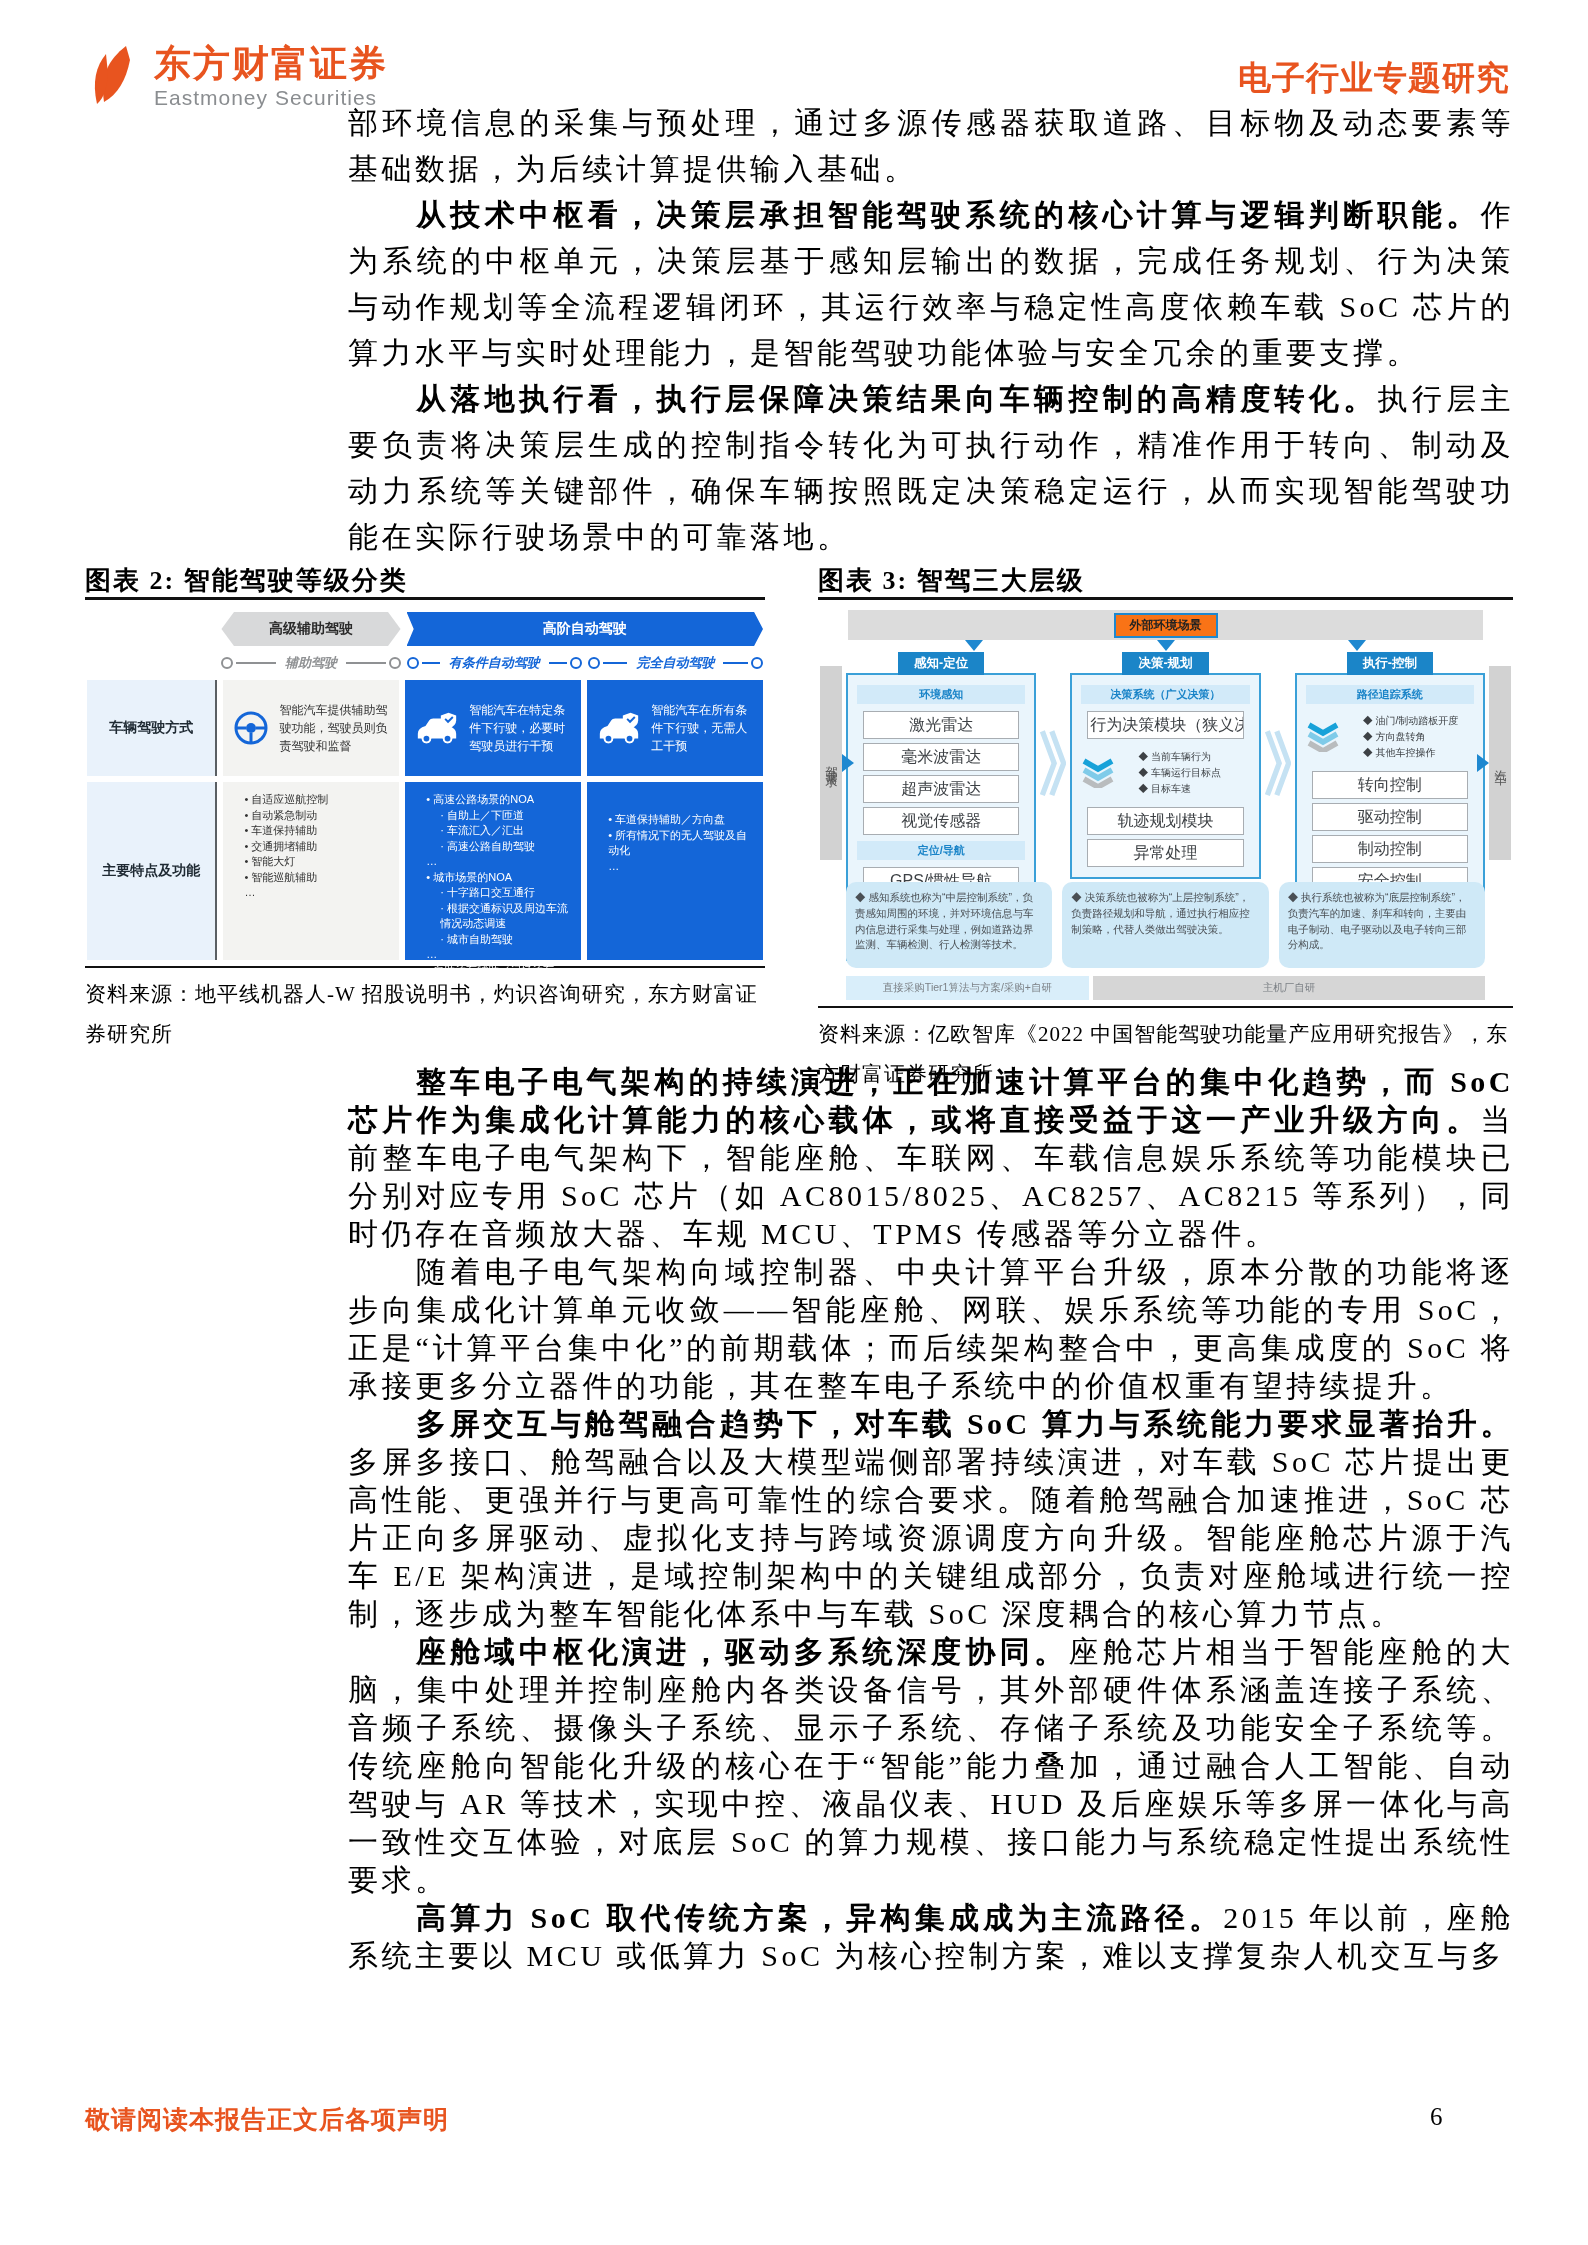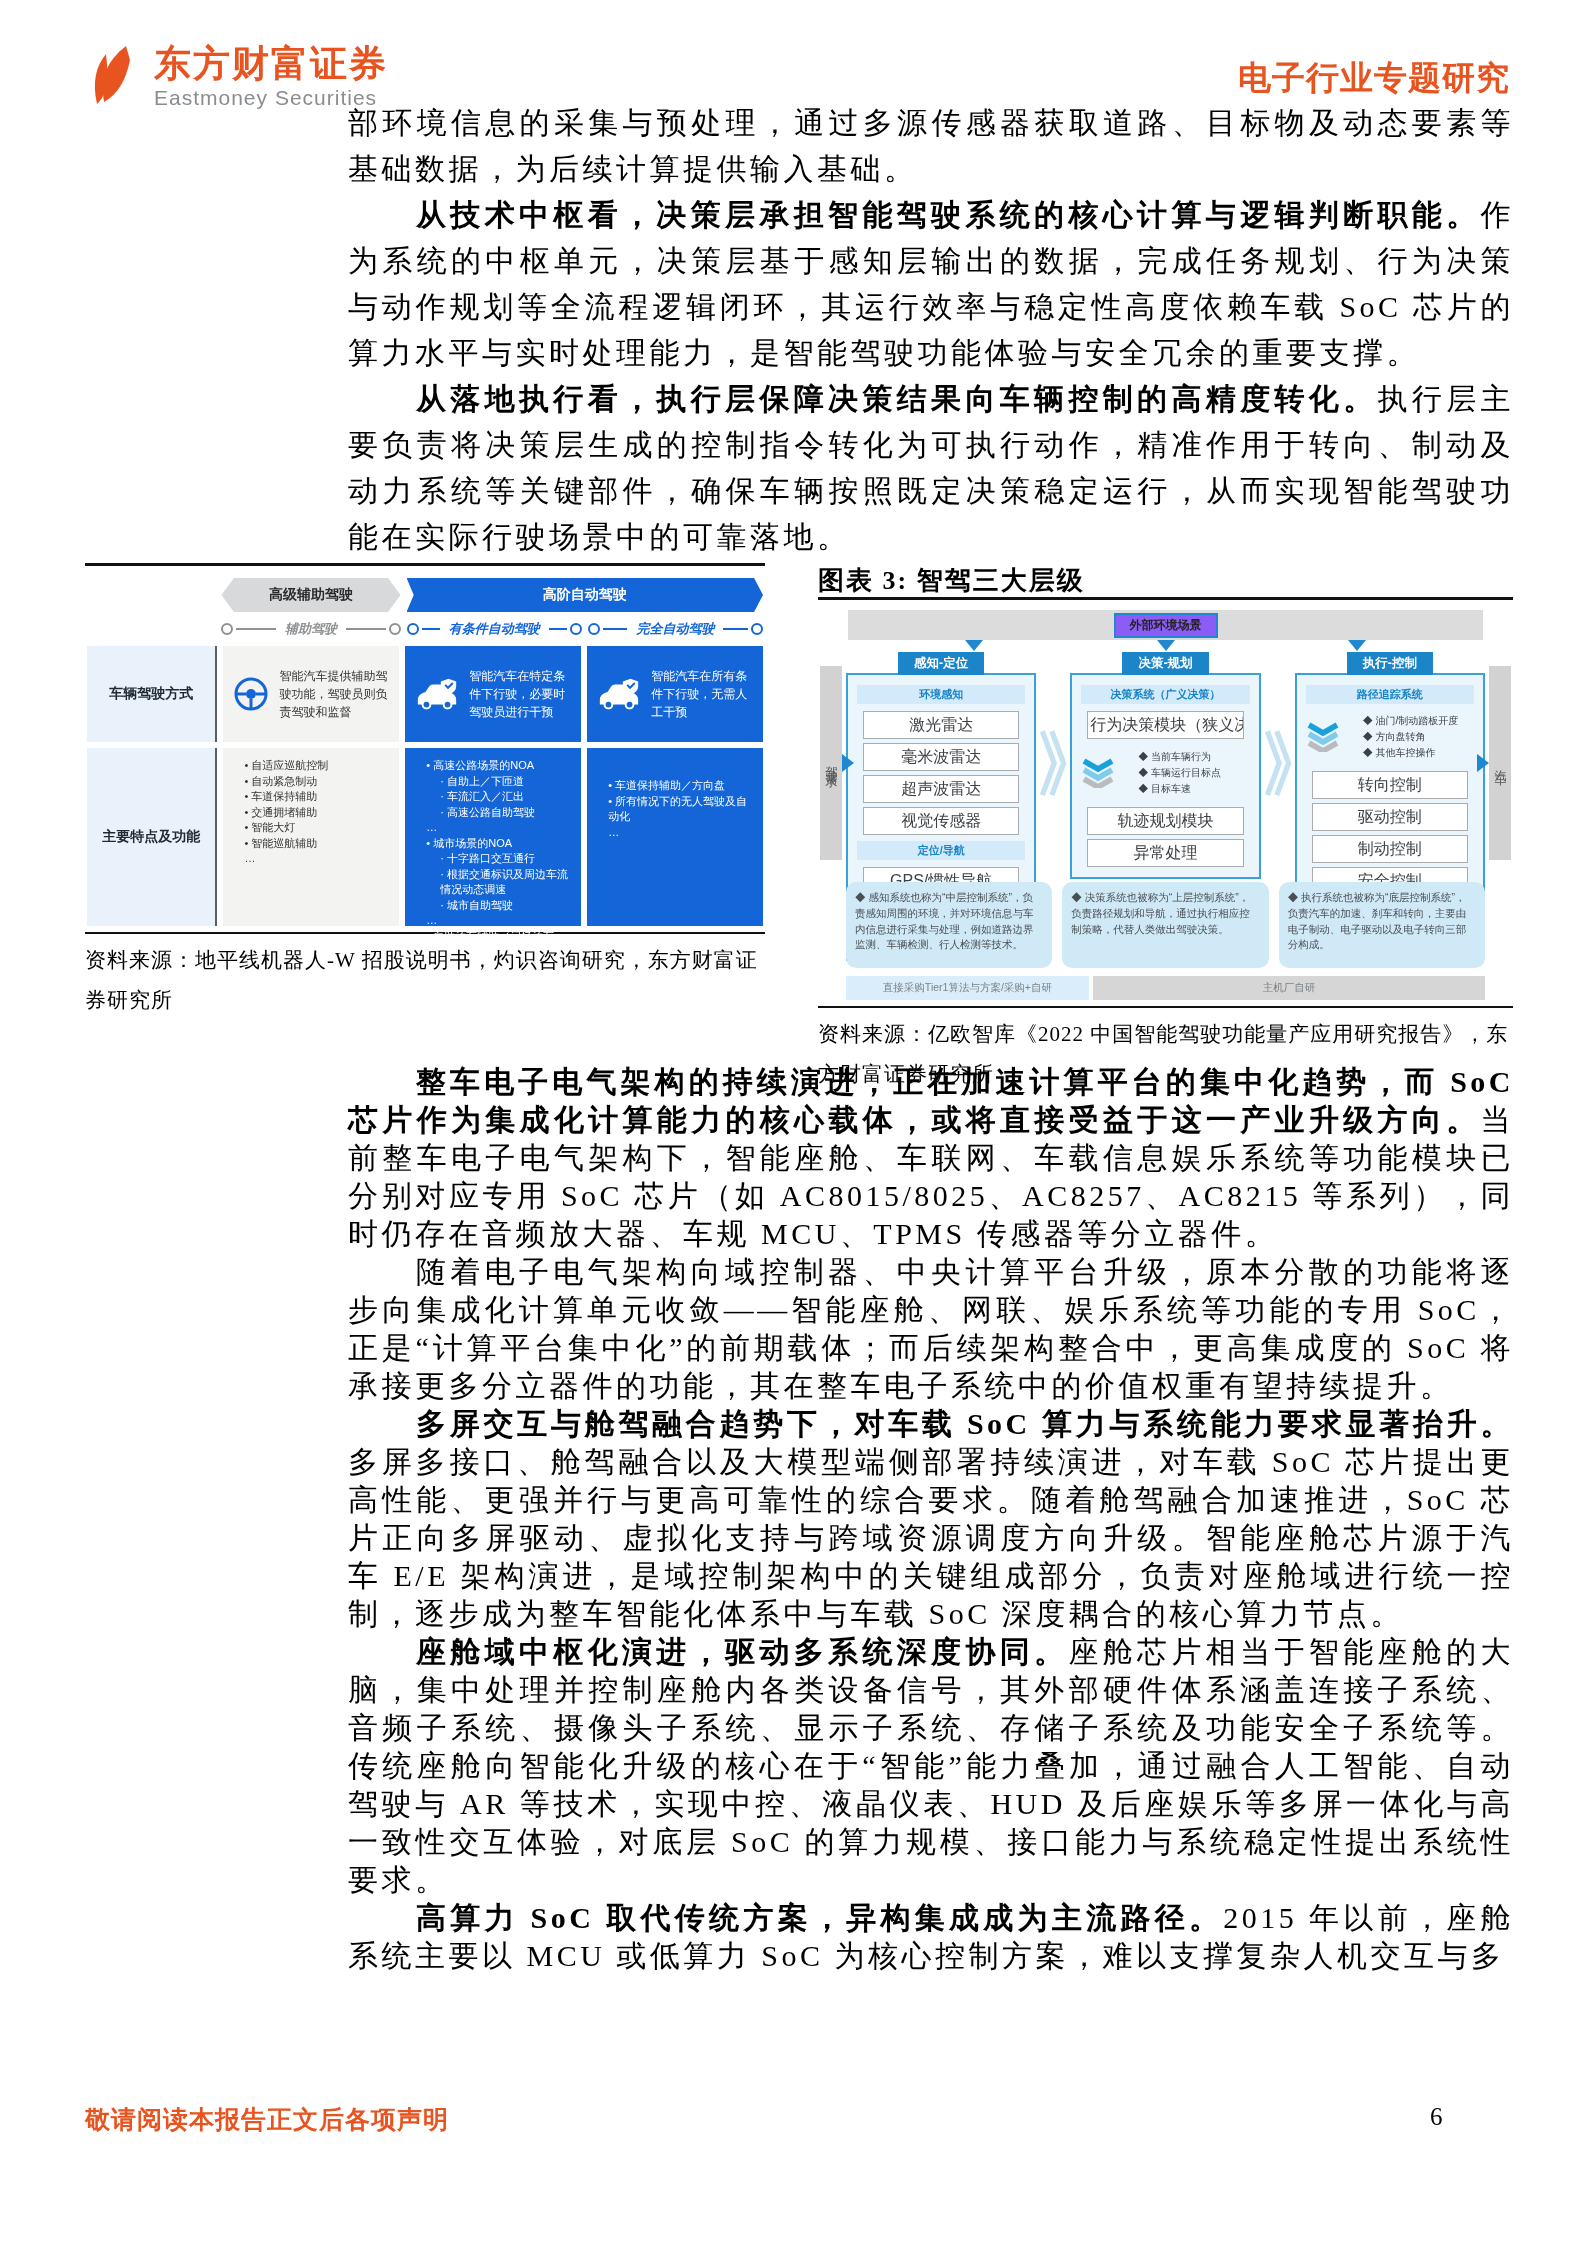--- a/index.html
+++ b/index.html
@@ -60,21 +60,21 @@
   .cicon{flex:none;}
   .f2-list{font-size:11px;line-height:15.5px;}
   .f2-list .li{padding-left:12px;position:relative;}
   .f2-list .li::before{content:"";position:absolute;left:2px;}
   .f2-list .li.sub{padding-left:26px;}
   .pad-top{padding-top:30px;}
 
   
   .f3{font-family:"Liberation Sans",sans-serif;padding:6px 2px 2px 2px;}
   .f3-band{height:30px;background:#dcdcdc;margin:0 28px;display:flex;align-items:center;justify-content:center;}
-  .f3-band-label{background:#8b5cf6;border:2px solid #1e88d0;font-size:12px;font-weight:bold;color:#222;
+  .f3-band-label{background:#f97316;border:2px solid #1e88d0;font-size:12px;font-weight:bold;color:#222;
                  padding:2px 14px;}
   .f3-tris{display:flex;margin:0 58px;height:12px;}
   .f3-tris div{flex:1;display:flex;justify-content:center;}
   .tri-down{width:0;height:0;border-left:9px solid transparent;border-right:9px solid transparent;border-top:11px solid #1e88d0;}
   .f3-main{display:flex;align-items:stretch;height:222px;gap:4px;}
   .rail{width:22px;flex:none;background:#d2d2d2;color:#555;display:flex;align-items:center;justify-content:center;
         writing-mode:vertical-rl;font-size:12px;letter-spacing:3px;margin:14px 0;position:relative;}
   .rail .tri-r{position:absolute;top:50%;margin-top:-9px;width:0;height:0;
         border-top:9px solid transparent;border-bottom:9px solid transparent;border-left:12px solid #1e88d0;}
   .rail-l .tri-r{right:-12px;}
@@ -120,20 +120,21 @@
 
   <div class="g1">
     <p class="para"><span class="lead"></span><span>部环境信息的采集与预处理，通过多源传感器获取道路、目标物及动态要素等基础数据，为后续计算提供输入基础。</span></p>
     <p class="para ind"><span class="lead">从技术中枢看，决策层承担智能驾驶系统的核心计算与逻辑判断职能。</span><span>作为系统的中枢单元，决策层基于感知层输出的数据，完成任务规划、行为决策与动作规划等全流程逻辑闭环，其运行效率与稳定性高度依赖车载 SoC 芯片的算力水平与实时处理能力，是智能驾驶功能体验与安全冗余的重要支撑。</span></p>
     <p class="para ind"><span class="lead">从落地执行看，执行层保障决策结果向车辆控制的高精度转化。</span><span>执行层主要负责将决策层生成的控制指令转化为可执行动作，精准作用于转向、制动及动力系统等关键部件，确保车辆按照既定决策稳定运行，从而实现智能驾驶功能在实际行驶场景中的可靠落地。</span></p>
   </div>
 
   <div class="figs">
 
     <div class="fig fig-l">
+      <div class="fig-cap">图表 2: 智能驾驶等级分类</div>
       <div class="rule-thick"></div>
       <div class="f2">
         <div class="f2-row">
           <div class="f2-sp"></div>
           <div class="f2-arrow gray">高级辅助驾驶</div>
           <div class="f2-arrow blue">高阶自动驾驶</div>
         </div>
         <div class="f2-levels">
           <div class="f2-sp"></div>
           <div class="lv lv-a">

